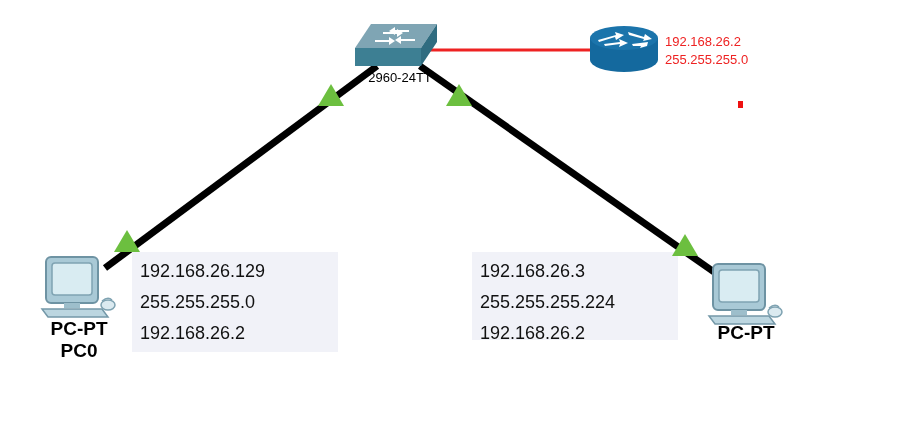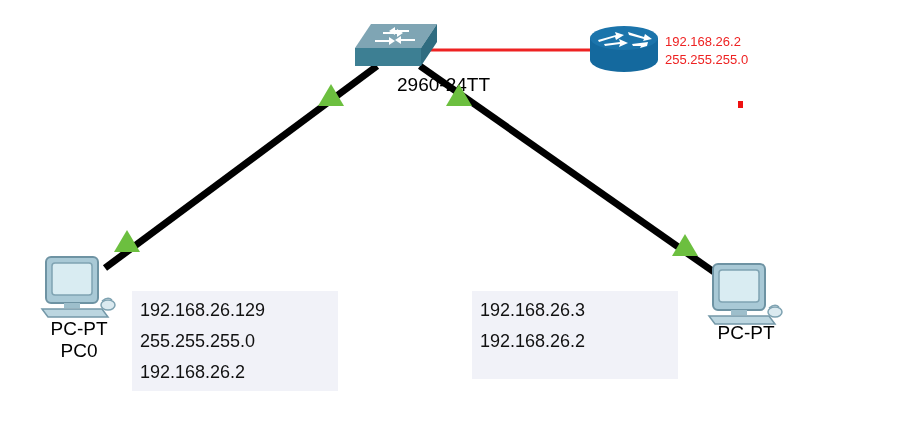--- a/index.html
+++ b/index.html
@@ -30,54 +30,53 @@
   }
   .device-label {
     position: absolute;
     text-align: center;
     color: #000000;
     font-family: "Liberation Sans", sans-serif;
     font-size: 19px;
     line-height: 22px;
     white-space: nowrap;
     letter-spacing: 0px;
+    font-weight: bold;
   }
   .info-box {
     position: absolute;
     background: #f1f2f8;
     color: #111111;
     font-family: "Liberation Sans", sans-serif;
     font-size: 18px;
     line-height: 31px;
     white-space: nowrap;
     padding: 4px 8px 6px 8px;
     box-sizing: border-box;
-    margin-top: 39px;
   }
   .info-box div { display: block; }
   .router-info {
     position: absolute;
     color: #ee2222;
     font-family: "Liberation Sans", sans-serif;
     font-size: 13px;
     line-height: 18px;
     white-space: nowrap;
   }
   .red-dot {
     position: absolute;
     background: #ee1111;
   }
   .switch-label {
     position: absolute;
-    text-align: right;
+    text-align: center;
     color: #000000;
-    font-size: 19px;
+    font-size: 13px;
     line-height: 23px;
     white-space: nowrap;
-    margin-top: 7px;
   }
 </style>
 </head>
 <body>
 
 <div id="canvas">
 
   <svg class="links-layer" viewBox="0 0 920 421" width="920" height="421">
 
     <line x1="377" y1="66" x2="105" y2="268" stroke="#000000" stroke-width="7" stroke-linecap="butt"></line>
@@ -169,20 +168,21 @@
       <path d="M62,46 q6,-5 10,-1" fill="none" stroke="#7ea2b1" stroke-width="1.5"></path>
     </svg>
   </div>
 
   <div class="device-label" style="left:672px; top:322px; width:148px;">
     <div>PC-PT</div>
   </div>
 
   <div class="info-box" style="left:472px; top:252px; width:206px; height:88px;">
     <div>192.168.26.3</div>
+    <div>255.255.255.224</div>
     <div>192.168.26.2</div>
   </div>
 
   <svg class="links-layer" viewBox="0 0 920 421" width="920" height="421" style="pointer-events:none;">
     <polygon points="331,84 344,106 318,106" fill="#6cbf3f"></polygon>
     <polygon points="459,84 472,106 446,106" fill="#6cbf3f"></polygon>
     <polygon points="127,230 140,252 114,252" fill="#6cbf3f"></polygon>
     <polygon points="685,234 698,256 672,256" fill="#6cbf3f"></polygon>
   </svg>
 

